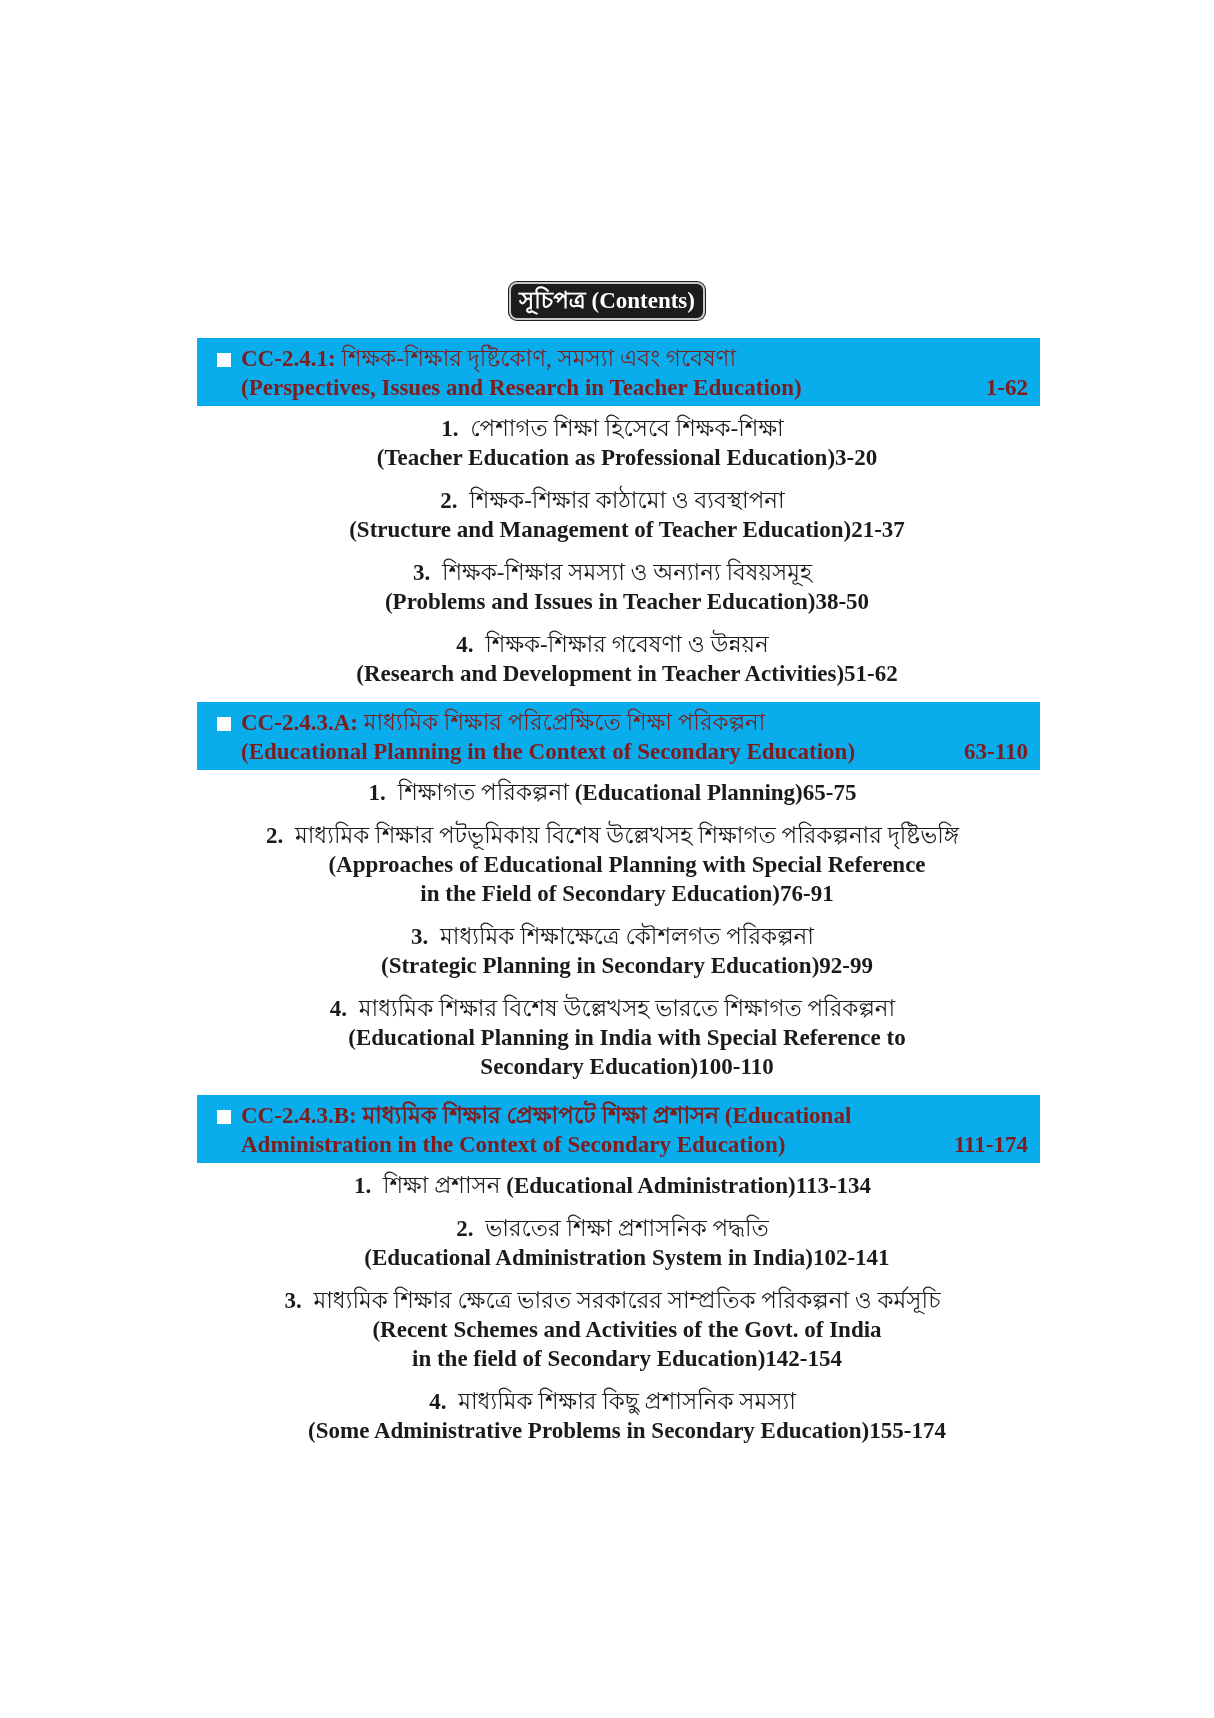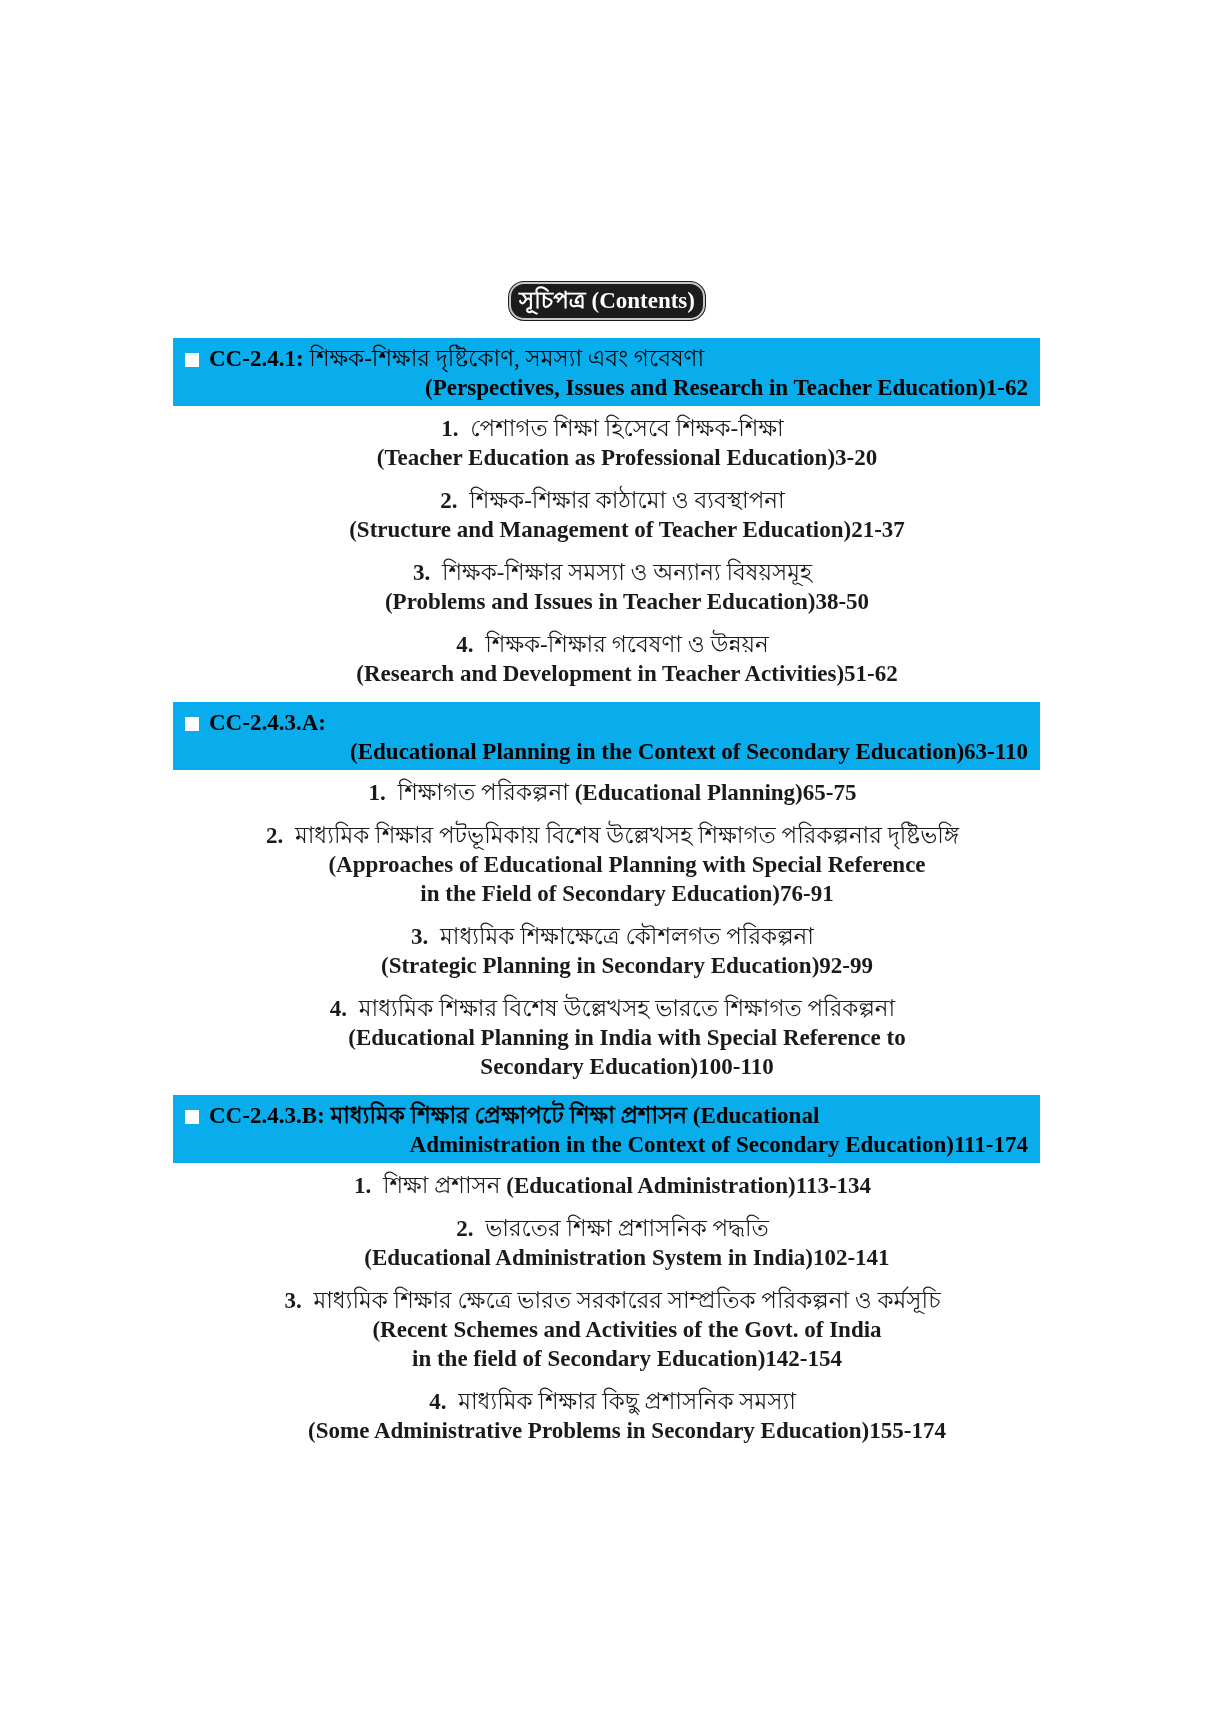--- a/index.html
+++ b/index.html
@@ -23,57 +23,58 @@
       text-align: center;
     }
     .page-title {
       display: inline-block;
       background: #1c1c1c;
       color: #ffffff;
       font-weight: bold;
       font-size: 23px;
       line-height: 34px;
       padding: 0 8px;
-      border-radius: 15px;
+      border-radius: 8px;
       border: 2px solid #c8c8c8;
       box-shadow: 0 0 0 1px #1c1c1c;
     }
     .toc {
       position: absolute;
       top: 338px;
       left: 173px;
       width: 867px;
     }
     .section-bar {
       background: #0aadec;
-      color: #000000;
+      color: #7f1d1d;
       font-weight: bold;
       font-size: 23px;
       line-height: 29px;
-      padding: 6px 12px 4px 12px;
+      padding: 6px 12px 4px 20px;
       position: relative;
       margin-bottom: 8px;
+      margin-left: 24px;
     }
     .section-bar .line {
       display: flex;
       align-items: baseline;
     }
     .section-bar .bullet {
       display: inline-block;
       width: 14px;
       height: 14px;
       background: #ffffff;
       margin-right: 10px;
       position: relative;
       top: 1px;
     }
     .section-bar .line2 {
       padding-left: 24px;
       display: flex;
-      justify-content: flex-end;
+      justify-content: space-between;
     }
     .section-bar .pages {
       padding-right: 0;
     }
     .entry {
       font-size: 23px;
       line-height: 29px;
       font-weight: bold;
       padding-left: 30px;
       padding-right: 18px;
@@ -156,20 +157,21 @@
     <div class="row indent">
         <span>(Research and Development in Teacher Activities)</span>
         <span class="pages">51-62</span>
       </div>
   </div>
 
   <div class="section-bar">
     <div class="line">
       <span class="bullet"></span>
       <span>CC-2.4.3.A:</span>&nbsp;
+      <span style="font-weight:normal">মাধ্যমিক শিক্ষার পরিপ্রেক্ষিতে শিক্ষা পরিকল্পনা</span>
     </div>
     <div class="line2">
       <span>(Educational Planning in the Context of Secondary Education)</span>
       <span class="pages">63-110</span>
     </div>
   </div>
 
   <div class="entry">
     <div class="row">
         <span><span class="num">1.</span><span class="bn">শিক্ষাগত পরিকল্পনা</span> <span>(Educational Planning)</span></span>

